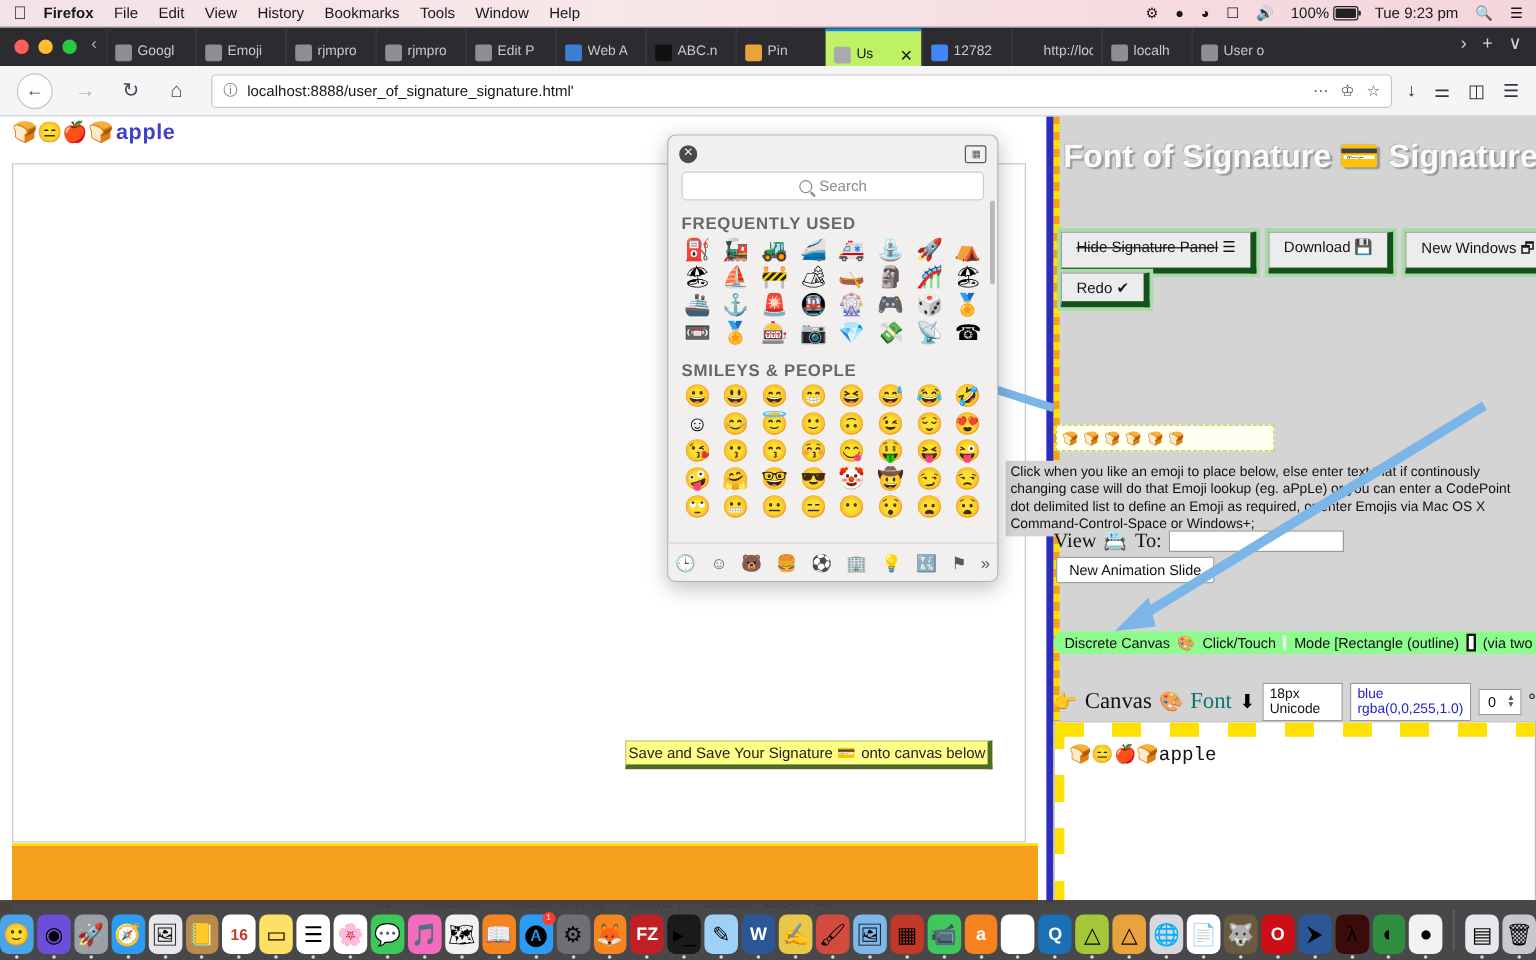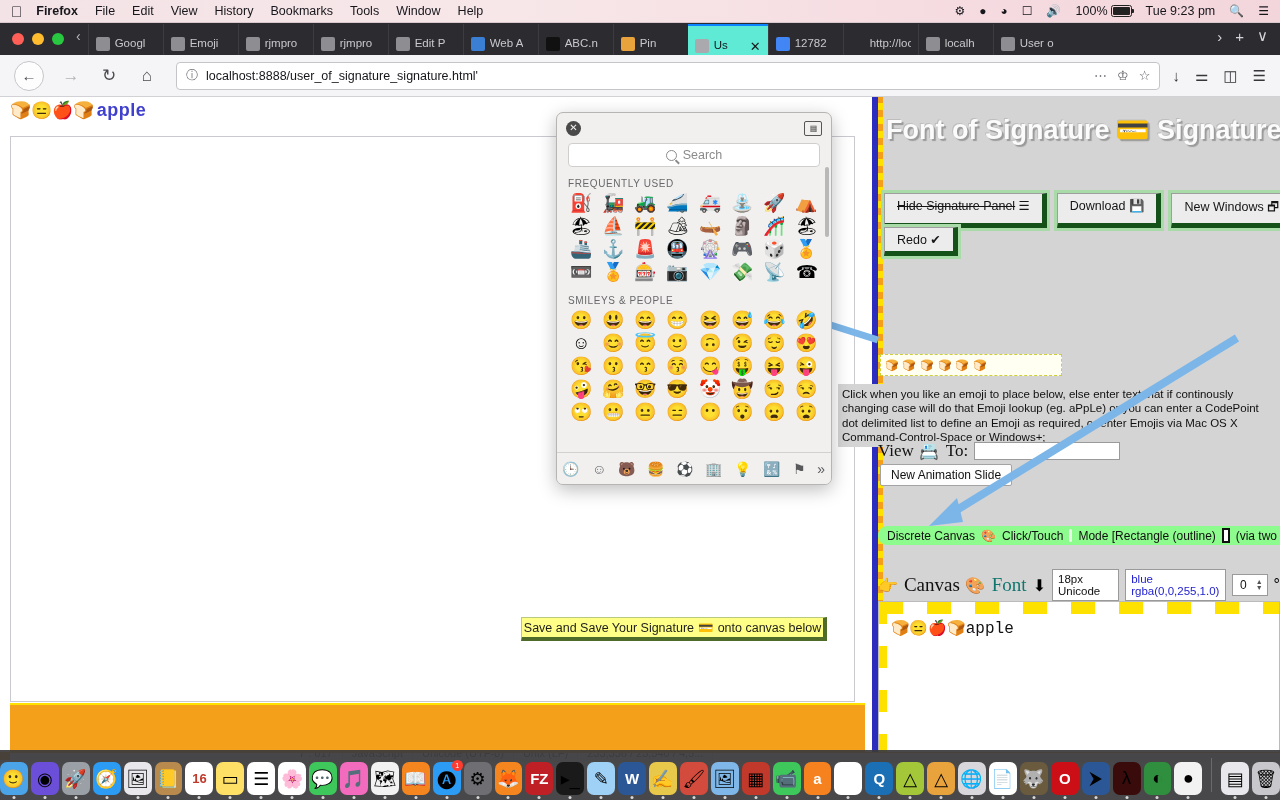--- a/index.html
+++ b/index.html
@@ -39,21 +39,21 @@
   .tab{
     height:31px;min-width:0;width:75px;flex:0 0 75px;
     display:flex;align-items:flex-start;gap:5px;padding:13px 7px;box-sizing:border-box;
     color:#c9c9cd;font-size:11.5px;background:#2c2c30;
     border-left:1px solid #3c3c41;white-space:nowrap;overflow:hidden;
   }
   .tab .fav{width:14px;height:14px;flex:0 0 14px;border-radius:2px;display:block;
     background:#8d8d92;}
   .tab .lbl{overflow:hidden;text-overflow:clip;}
   .tab.active{
-    background:#5eead4;color:#17171a;height:31px;border-top:2px solid #0a84ff;
+    background:#bef264;color:#17171a;height:31px;border-top:2px solid #0a84ff;
     border-left:none;width:80px;flex:0 0 80px;
   }
   .tab.active .fav{background:#a9a9ae;}
   .tab .x{margin-left:auto;font-size:13px;color:#17171a;}
   .tabsright{display:flex;align-items:center;gap:13px;color:#d5d5d9;padding:0 12px 10px 8px;font-size:15px;}
   #navbar{
     position:absolute;left:0;top:33px;width:1280px;height:41px;background:#f5f5f7;
     display:flex;align-items:center;border-bottom:1px solid #d2d2d6;
   }
   .navbtn{color:#4a4a50;font-size:17px;margin:0 8px;width:22px;text-align:center;}
@@ -161,21 +161,21 @@
   .closeic{width:15px;height:15px;border-radius:50%;background:#4a4a4a;color:#f1f0ef;font-size:10px;
     display:flex;align-items:center;justify-content:center;line-height:1;}
   .gridic{width:16px;height:13px;border:1.5px solid #555;border-radius:2px;position:relative;
     display:flex;align-items:center;justify-content:center;font-size:8px;color:#555;letter-spacing:-1px;}
   #pkSearch{
     margin:0 11px;height:22px;background:#fff;border:1px solid #cfcecd;border-radius:4px;
     display:flex;align-items:center;justify-content:center;gap:6px;color:#8b8b8b;font-size:12.5px;
   }
   .sicon{width:9px;height:9px;border:1.5px solid #8b8b8b;border-radius:50%;position:relative;display:inline-block;}
   .sicon:after{content:"";position:absolute;right:-4px;bottom:-3px;width:5px;height:1.5px;background:#8b8b8b;transform:rotate(45deg);}
-  .pkhdr{font-size:10px;letter-spacing:.6px;color:#68686a;padding:11px 0 3px 11px;font-weight:400;}
+  .pkhdr{font-size:14px;letter-spacing:.6px;color:#68686a;padding:11px 0 3px 11px;font-weight:700;}
   .pkgrid{display:grid;grid-template-columns:repeat(8,1fr);padding:0 8px;}
   .pkgrid span{font-size:18px;text-align:center;line-height:23px;height:23px;}
   #pkScroll{height:297px;overflow:hidden;position:relative;}
   #pkBar{
     position:absolute;left:0;bottom:0;width:274px;height:31px;background:#f1f0ef;border-top:1px solid #d2d1cf;
     display:flex;align-items:center;justify-content:space-around;font-size:14px;color:#59595c;
   }
   #pkBar .sel{color:#2b6fd6;}
   #pkScrollbar{position:absolute;right:2px;top:0;width:4px;height:70px;background:#b8b8b8;border-radius:2px;}
   

